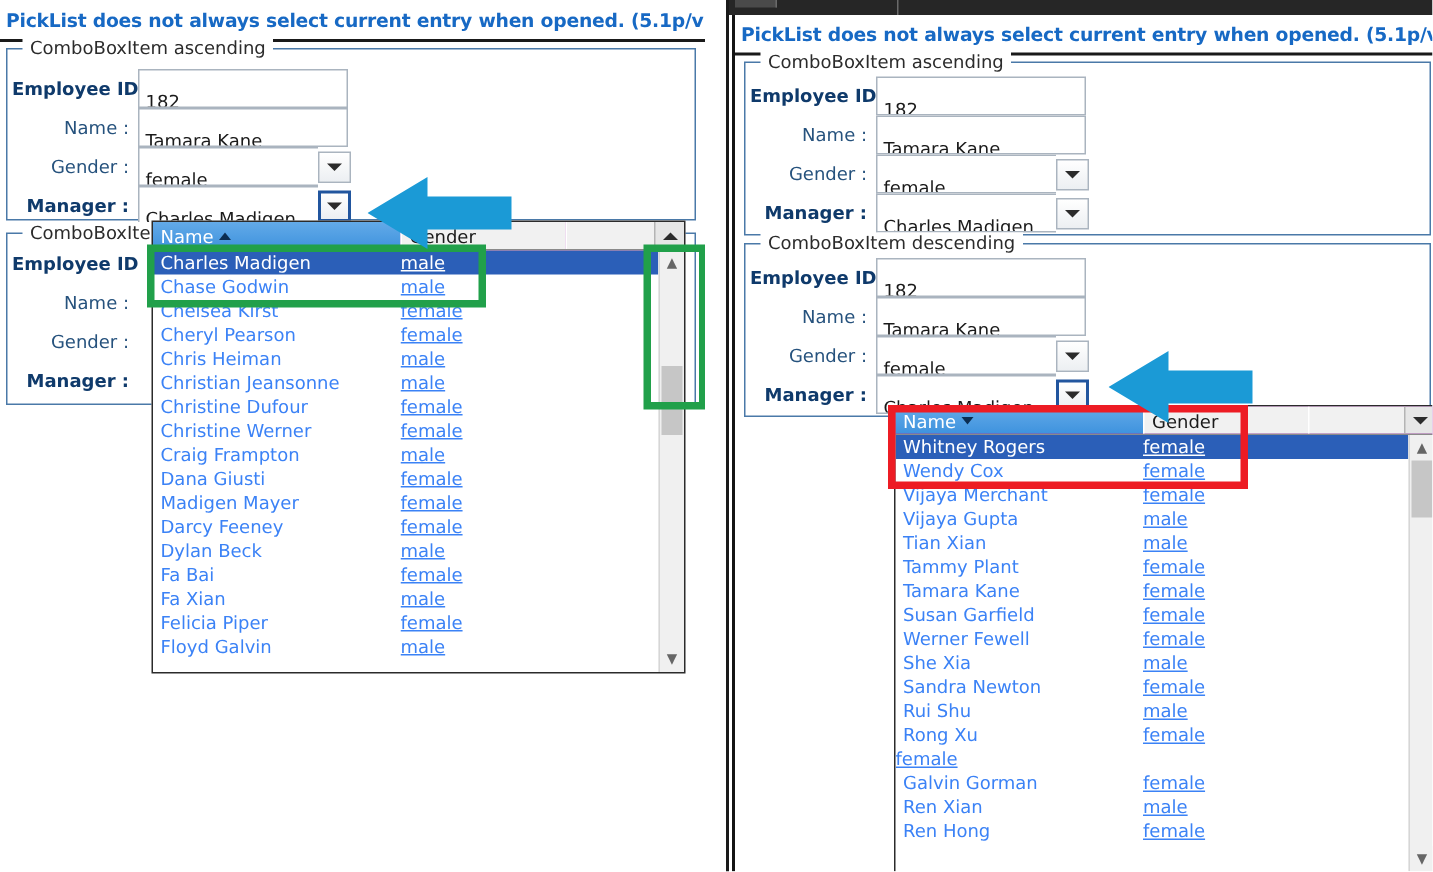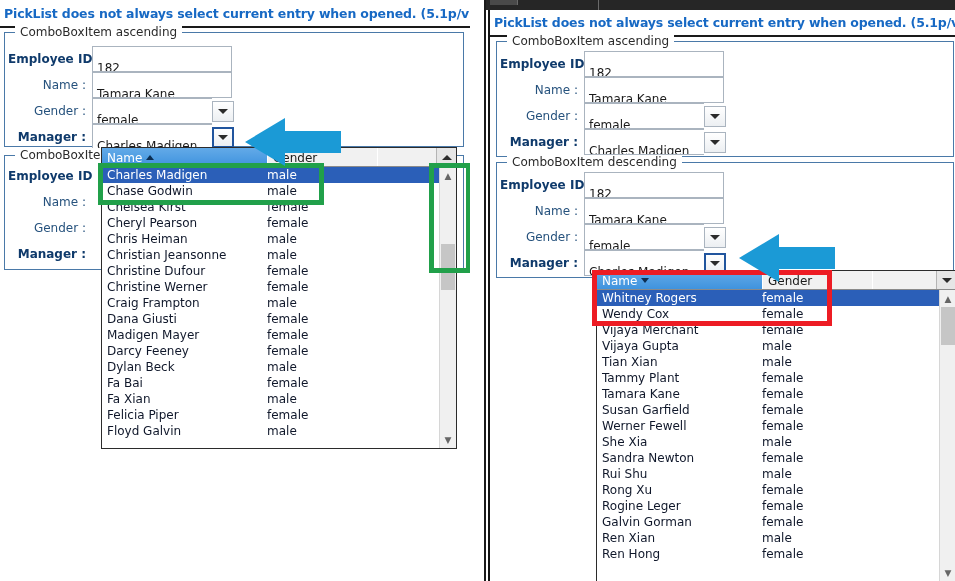--- a/index.html
+++ b/index.html
@@ -135,25 +135,25 @@
   .pl-hspacer { flex: 1; background: #f1f1f1; border-left: 1px solid #ffffff; }
   .pl-hbtn {
     width: 20px; background: #e6e6e6; border-left: 1px solid #b4b4b4;
     display: flex; align-items: center; justify-content: center;
   }
 
   .pl-body { position: relative; display: flex; height: calc(100% - 19px); }
   .pl-rows { flex: 1; position: relative; overflow: hidden; }
   .pl-row {
     display: flex; height: 16px; line-height: 16px;
-    font-size: 12px; color: #0f172a;
+    font-size: 12px; color: #3b82f6;
   }
   .pl-row.sel { background: #2b5fb8; color: #ffffff; }
   .pl-name   { width: 165px; padding-left: 5px; white-space: nowrap; overflow: hidden; }
-  .pl-gender { width: 110px; white-space: nowrap; overflow: hidden; }
+  .pl-gender { width: 110px; white-space: nowrap; overflow: hidden; text-decoration: underline; }
 
   
   .sb { width: 17px; background: #f0f0f0; border-left: 1px solid #d6d6d6; position: relative; }
   .sb-arrow {
     height: 17px; display: flex; align-items: center; justify-content: center;
     font-size: 9px; color: #666; background: #f0f0f0;
   }
   .sb-track { position: absolute; left: 0; right: 0; }
   .sb-thumb { position: absolute; left: 1px; right: 1px; background: #c6c6c6; }
 
@@ -466,21 +466,20 @@
             </div>
             <div class="pl-row">
               <span class="pl-name">Rui Shu</span>
               <span class="pl-gender">male</span>
             </div>
             <div class="pl-row">
               <span class="pl-name">Rong Xu</span>
               <span class="pl-gender">female</span>
             </div>
             <div class="pl-row">
-              <span class="pl-name">Rogine Leger</span>
               <span class="pl-gender">female</span>
             </div>
             <div class="pl-row">
               <span class="pl-name">Galvin Gorman</span>
               <span class="pl-gender">female</span>
             </div>
             <div class="pl-row">
               <span class="pl-name">Ren Xian</span>
               <span class="pl-gender">male</span>
             </div>

